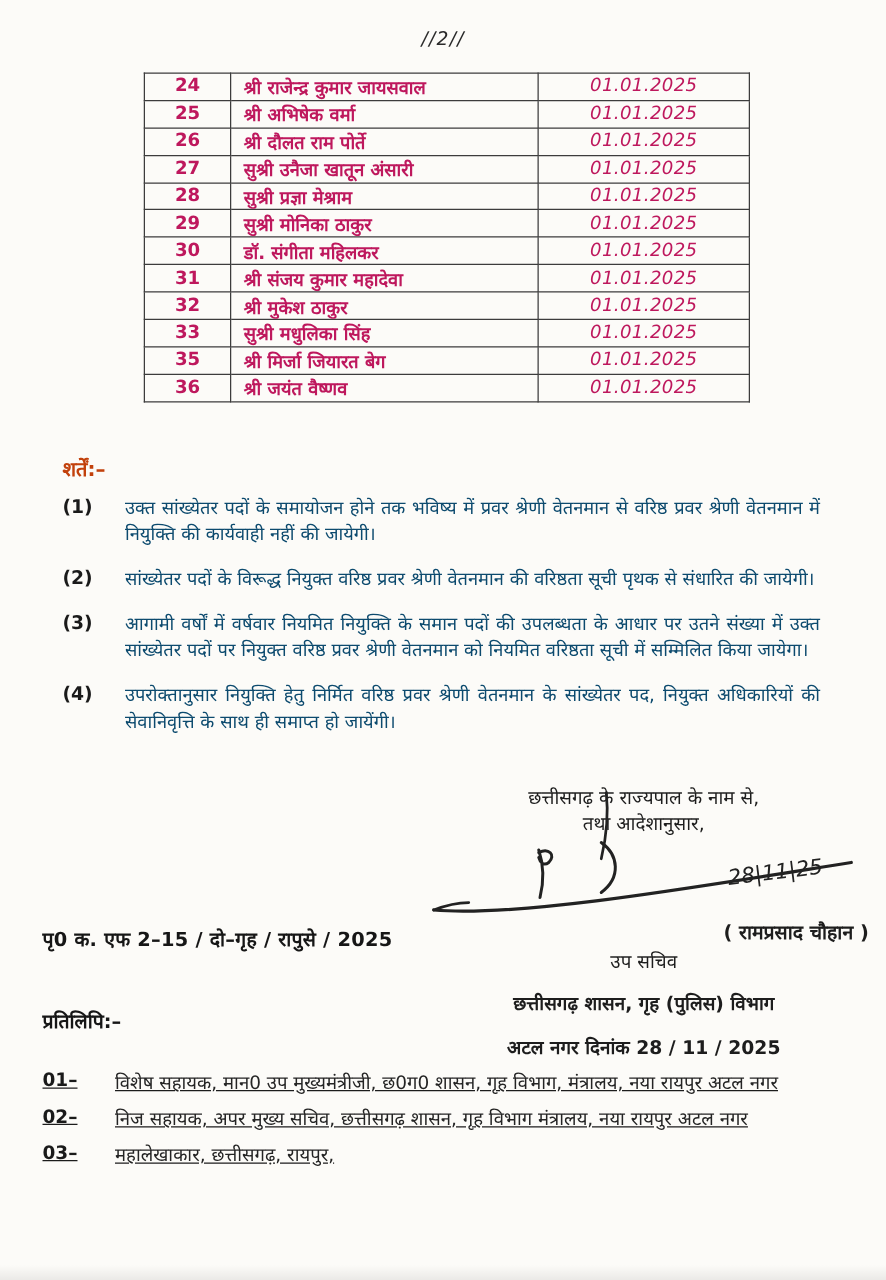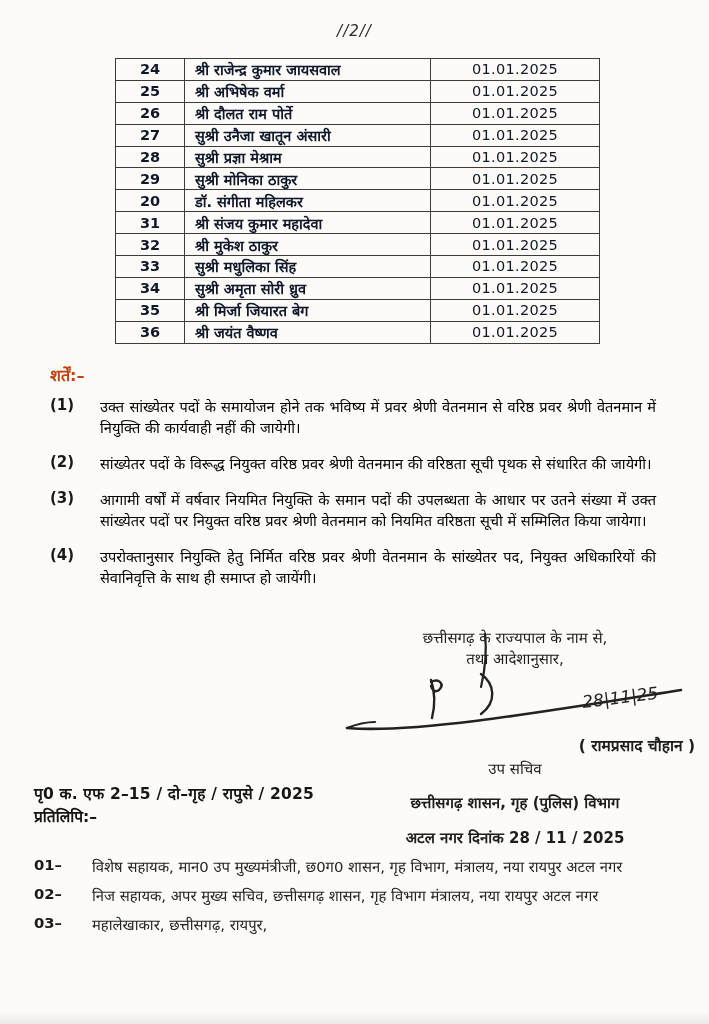--- a/index.html
+++ b/index.html
@@ -29,45 +29,45 @@
   .officer-table{
     position:absolute;left:115px;top:58px;
     width:477px;
     border-collapse:collapse;
     table-layout:fixed;
   }
   .officer-table td{
     border:1.6px solid #3c3c3c;
     height:20.9px;
     font-size:14.5px;
-    color:#0f172a;
+    color:#be185d;
     padding:0;
     overflow:hidden;
     white-space:nowrap;
   }
   .officer-table td.sr{width:68px;text-align:center;font-weight:bold;}
   .officer-table td.name{width:235px;padding-left:10px;font-weight:700;}
-  .officer-table td.date{width:168px;text-align:center;letter-spacing:.3px;}
+  .officer-table td.date{width:168px;text-align:center;letter-spacing:.3px;font-style:italic;}
   
   .conditions-heading{
     position:absolute;left:50px;top:364px;
     font-size:16px;font-weight:bold;color:#c2410c;
   }
   .conditions{
     position:absolute;left:50px;top:396px;width:606px;
     display:flex;flex-direction:column;gap:15px;
   }
   .cond-item{display:flex;align-items:flex-start;}
   .cond-num{
     flex:0 0 50px;
     font-weight:bold;font-size:15px;color:#1a1a1a;
   }
   .cond-text{
     flex:1;
-    font-size:14.6px;line-height:21px;color:#000000;
+    font-size:14.6px;line-height:21px;color:#0c4a6e;
     text-align:justify;
   }
   
   .sig-block{
     position:absolute;left:335px;top:628px;width:360px;
     text-align:center;font-size:15px;color:#1d1d1d;
   }
   .sig-block .line{line-height:21px;}
   .sig-scribble-wrap{
     position:relative;height:68px;margin-top:2px;
@@ -76,31 +76,31 @@
   .sig-name{font-weight:bold;font-size:15.5px;margin-top:-6px;text-align:right;}
   .sig-desig{margin-top:2px;text-align:center;}
   .sig-dept{font-weight:bold;margin-top:14px;}
   .sig-place{font-weight:bold;margin-top:15px;}
   .hand-date{
     font-family:"DejaVu Sans","Liberation Sans",sans-serif;
     font-style:italic;font-size:17px;fill:#222;
   }
   
   .ref-no{
-    position:absolute;left:34px;top:782px;
+    position:absolute;left:34px;top:740px;
     font-weight:bold;font-size:15.5px;color:#161616;
     letter-spacing:.2px;
   }
   .copy-heading{
     position:absolute;left:34px;top:805px;
     font-weight:bold;font-size:15.5px;color:#161616;
   }
   .copy-list{
     position:absolute;left:34px;top:856px;width:648px;
-    display:flex;flex-direction:column;gap:8px;
+    display:flex;flex-direction:column;gap:8px;text-decoration:underline;
   }
   .copy-item{display:flex;align-items:flex-start;}
   .copy-num{flex:0 0 58px;font-weight:bold;font-size:14.8px;color:#1a1a1a;}
   .copy-text{flex:1;font-size:14.8px;line-height:21px;font-weight:500;color:#242424;}
   
   .scan-edge{
     position:absolute;left:0;right:0;bottom:0;height:12px;
     background:linear-gradient(to bottom,rgba(0,0,0,0),rgba(0,0,0,.07));
   }
 </style>
@@ -137,42 +137,37 @@
         <td class="sr">28</td>
         <td class="name">सुश्री प्रज्ञा मेश्राम</td>
         <td class="date">01.01.2025</td>
       </tr>
       <tr>
         <td class="sr">29</td>
         <td class="name">सुश्री मोनिका ठाकुर</td>
         <td class="date">01.01.2025</td>
       </tr>
       <tr>
-        <td class="sr">20</td>
+        <td class="sr">30</td>
         <td class="name">डॉ. संगीता महिलकर</td>
         <td class="date">01.01.2025</td>
       </tr>
       <tr>
         <td class="sr">31</td>
         <td class="name">श्री संजय कुमार महादेवा</td>
         <td class="date">01.01.2025</td>
       </tr>
       <tr>
         <td class="sr">32</td>
         <td class="name">श्री मुकेश ठाकुर</td>
         <td class="date">01.01.2025</td>
       </tr>
       <tr>
         <td class="sr">33</td>
         <td class="name">सुश्री मधुलिका सिंह</td>
-        <td class="date">01.01.2025</td>
-      </tr>
-      <tr>
-        <td class="sr">34</td>
-        <td class="name">सुश्री अमृता सोरी ध्रुव</td>
         <td class="date">01.01.2025</td>
       </tr>
       <tr>
         <td class="sr">35</td>
         <td class="name">श्री मिर्जा जियारत बेग</td>
         <td class="date">01.01.2025</td>
       </tr>
       <tr>
         <td class="sr">36</td>
         <td class="name">श्री जयंत वैष्णव</td>

